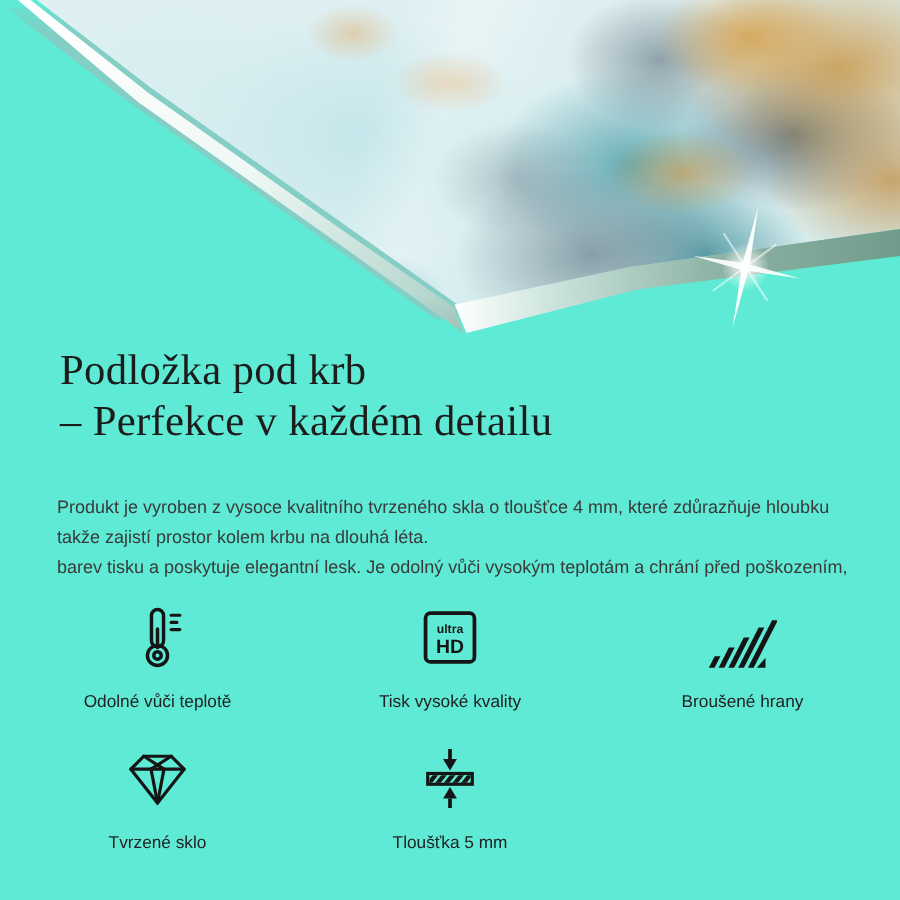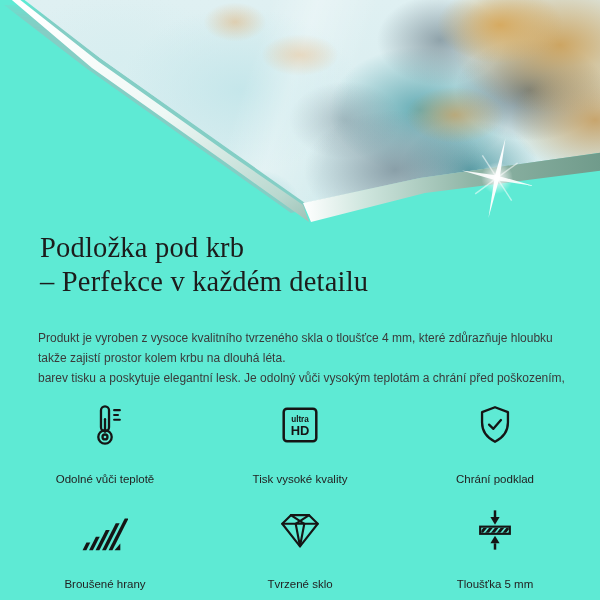--- a/index.html
+++ b/index.html
@@ -46,21 +46,21 @@
   .title{position:absolute;left:40px;top:231px;font-family:"Liberation Serif", serif;
          font-size:28.5px;line-height:34px;color:#1c1c1c;letter-spacing:.2px;}
   .desc{position:absolute;left:38px;top:328px;font-size:12px;line-height:20px;color:#3a3a3a;}
   .desc div{white-space:nowrap;}
 
   
   .features{position:absolute;left:30px;top:402px;width:540px;display:grid;
             grid-template-columns:150px 240px 150px;row-gap:22px;}
   .feature{display:flex;flex-direction:column;align-items:center;}
   .feature .icon-box{height:46px;width:46px;display:flex;align-items:center;justify-content:center;}
-  .feature .flabel{margin-top:25px;font-size:11.5px;color:#222;}
+  .feature .flabel{margin-top:14px;font-size:11.5px;color:#222;}
   svg{display:block;}
 </style>
 </head>
 <body>
 
 <div class="page">
 
   <div class="hero">
     <div class="glass-shadow"></div>
     <div class="glass-face">
@@ -117,29 +117,20 @@
       <div class="icon-box">
         <svg width="46" height="46" viewBox="0 0 48 48">
           <rect x="7" y="7" width="34" height="34" rx="3.5" fill="none" stroke="#151515" stroke-width="2.6"></rect>
           <text x="24" y="21" text-anchor="middle" font-family="Liberation Sans, sans-serif" font-size="8.5" font-weight="700" fill="#151515">ultra</text>
           <text x="24" y="34.5" text-anchor="middle" font-family="Liberation Sans, sans-serif" font-size="13.5" font-weight="700" fill="#151515">HD</text>
         </svg>
       </div>
       <div class="flabel">Tisk vysoké kvality</div>
     </div>
 
-    <div class="feature">
-      <div class="icon-box">
-        <svg width="46" height="46" viewBox="0 0 48 48" fill="none" stroke="#151515" stroke-width="2.4" stroke-linecap="round" stroke-linejoin="round">
-          <path d="M24 5.5 L37.5 10.5 V21.5 C37.5 31 32 37.5 24 41.5 C16 37.5 10.5 31 10.5 21.5 V10.5 Z"></path>
-          <polyline points="17.8,23.6 22.3,28 30.2,18.8"></polyline>
-        </svg>
-      </div>
-      <div class="flabel">Chrání podklad</div>
-    </div>
 
     <div class="feature">
       <div class="icon-box">
         <svg width="46" height="46" viewBox="0 0 48 48">
           <g fill="#151515" transform="translate(21.5,0) skewX(-27)">
             <rect x="2" y="37" width="4" height="8"></rect>
             <rect x="8.8" y="31" width="4" height="14"></rect>
             <rect x="15.6" y="24" width="4" height="21"></rect>
             <rect x="22.4" y="17" width="4" height="28"></rect>
             <rect x="29.2" y="12" width="4" height="33"></rect>

